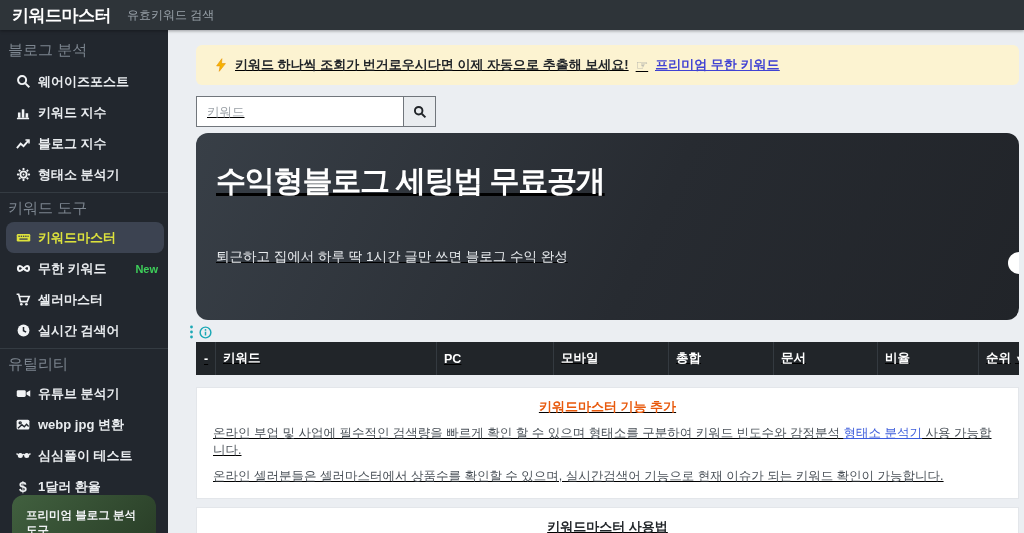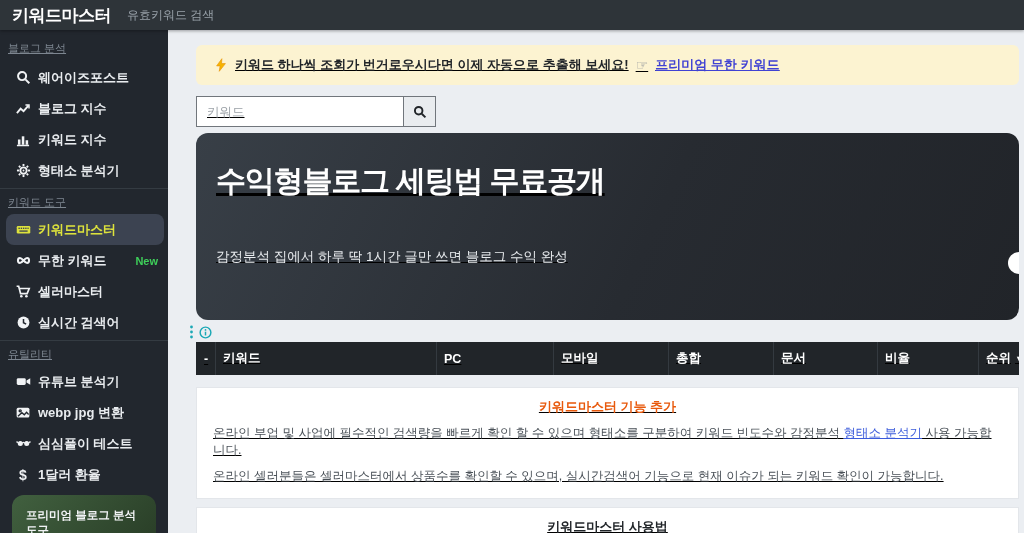--- a/index.html
+++ b/index.html
@@ -10,21 +10,21 @@
   .topbar { height:30px; background:#2e3439; display:flex; align-items:center;
             padding:0 12px; gap:16px; position:relative; z-index:5;
             box-shadow:0 1px 3px rgba(0,0,0,.35); }
   .brand { color:#ffffff; font-weight:bold; font-size:17px; letter-spacing:-.5px; }
   .topsub { color:#9aa3ab; font-size:12px; }
 
   
   .layout { display:flex; height:503px; }
   .sidebar { width:168px; flex:0 0 168px; background:#22272e; padding-top:6px;
              position:relative; overflow:hidden; }
-  .seclabel { color:#7d8690; font-size:11px; padding:5px 8px 6px;text-decoration:underline; }
+  .seclabel { color:#7d8690; font-size:15px; padding:5px 8px 6px; }
   .seclabel.tight { padding:4px 8px 4px; }
   .sdivider { border-top:1px solid #343b42; margin:2px 0; }
   .sitem { display:flex; align-items:center; height:31px; padding:0 10px 0 14px;
            color:#e9ecef; font-size:13px; font-weight:bold; cursor:pointer; }
   .sitem .ic { width:18px; height:16px; margin-right:6px; display:flex;
                align-items:center; justify-content:center; color:#f1f3f5; flex:0 0 18px; }
   .sitem.active { background:#3c4351; border-radius:8px; margin:0 4px 0 6px;
                   padding-left:8px; color:#dde23c; }
   .sitem.active .ic { color:#dde23c; }
   .badge-new { margin-left:auto; color:#3ecf5a; font-size:11px; font-weight:bold; }
@@ -105,37 +105,37 @@
             <circle cx="6.5" cy="6.5" r="4.3" fill="none" stroke="currentColor" stroke-width="2.1"></circle>
             <path d="M10 10 L14.2 14.2" stroke="currentColor" stroke-width="2.1"></path>
           </svg>
       </span>
       <span>웨어이즈포스트</span>
     </div>
 
     <div class="sitem">
       <span class="ic">
         <svg width="16" height="15" viewBox="0 0 16 16">
-            <path d="M1.5 13 L5.5 8.2 L8.6 10.8 L14 4.6" fill="none" stroke="currentColor" stroke-width="2"></path>
-            <path d="M10.6 4.2 H14.4 V8" fill="none" stroke="currentColor" stroke-width="1.6"></path>
-          </svg>
-      </span>
-      <span>블로그 지수</span>
-    </div>
-
-    <div class="sitem">
-      <span class="ic">
-        <svg width="16" height="15" viewBox="0 0 16 16">
             <path d="M1.5 14.4 H14.5" stroke="currentColor" stroke-width="1.6"></path>
             <rect x="2.6" y="8" width="2.7" height="5.6" fill="currentColor"></rect>
             <rect x="6.7" y="4.6" width="2.7" height="9" fill="currentColor"></rect>
             <rect x="10.8" y="8.8" width="2.7" height="4.8" fill="currentColor"></rect>
           </svg>
       </span>
       <span>키워드 지수</span>
+    </div>
+
+    <div class="sitem">
+      <span class="ic">
+        <svg width="16" height="15" viewBox="0 0 16 16">
+            <path d="M1.5 13 L5.5 8.2 L8.6 10.8 L14 4.6" fill="none" stroke="currentColor" stroke-width="2"></path>
+            <path d="M10.6 4.2 H14.4 V8" fill="none" stroke="currentColor" stroke-width="1.6"></path>
+          </svg>
+      </span>
+      <span>블로그 지수</span>
     </div>
 
     <div class="sitem">
       <span class="ic">
         <svg width="15" height="15" viewBox="0 0 16 16">
             <circle cx="8" cy="8" r="3.4" fill="none" stroke="currentColor" stroke-width="2"></circle>
             <circle cx="8" cy="8" r="1" fill="currentColor"></circle>
             <g stroke="currentColor" stroke-width="2">
               <path d="M8 1 V3.2"></path>
               <path d="M8 12.8 V15"></path>
@@ -271,21 +271,21 @@
           <svg width="14" height="14" viewBox="0 0 16 16">
               <circle cx="6.5" cy="6.5" r="4.3" fill="none" stroke="currentColor" stroke-width="2.2"></circle>
               <path d="M10 10 L14.2 14.2" stroke="currentColor" stroke-width="2.2"></path>
             </svg>
         </span>
       </div>
     </div>
 
     <div class="hero">
       <h1>수익형블로그 세팅법 무료공개</h1>
-      <p>감정분석 집에서 하루 딱 1시간 글만 쓰면 블로그 수익 완성</p>
+      <p>퇴근하고 집에서 하루 딱 1시간 글만 쓰면 블로그 수익 완성</p>
       <div class="hero-circle"></div>
     </div>
 
     <div class="toolsrow">
       <span class="tic">
         <svg width="5" height="14" viewBox="0 0 5 14">
             <g fill="#1ba8b5">
               <circle cx="2.5" cy="2" r="1.4"></circle>
               <circle cx="2.5" cy="7" r="1.4"></circle>
               <circle cx="2.5" cy="12" r="1.4"></circle>

